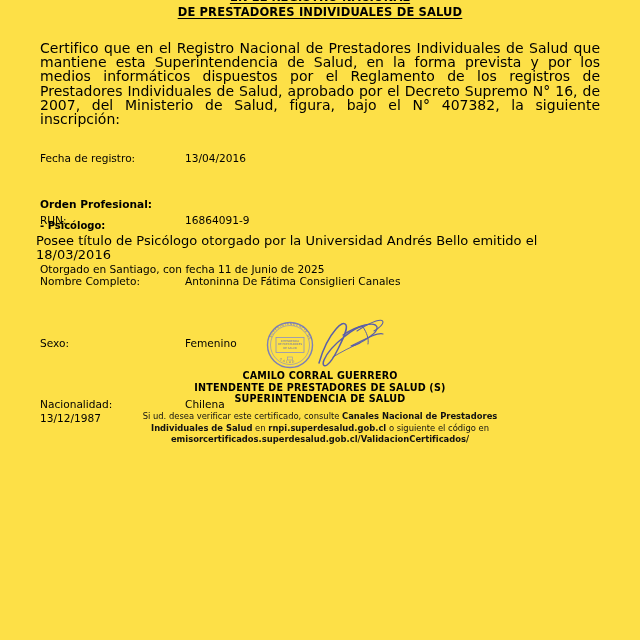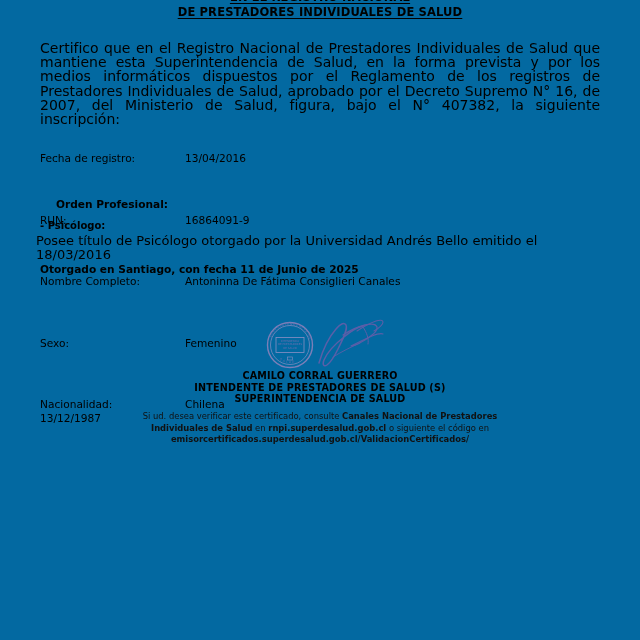--- a/index.html
+++ b/index.html
@@ -16,21 +16,21 @@
     color: #000000;
     position: relative;
   }
 
   .page {
     position: absolute;
     left: 0;
     top: 0;
     width: 640px;
     height: 640px;
-    background: #0369a1;
+    background: #fde047;
   }
 
   
   .title-block {
     position: absolute;
     left: 0;
     top: -10px;
     width: 640px;
     text-align: center;
   }
@@ -83,21 +83,20 @@
     white-space: nowrap;
   }
 
   
   .orden-heading {
     position: absolute;
     left: 40px;
     top: 198px;
     font-size: 10.6px;
     font-weight: bold;
-    margin-left: 16px;
   }
   .orden-sub {
     position: absolute;
     left: 40px;
     top: 220px;
     font-size: 10px;
     font-weight: bold;
   }
   .orden-detail {
     position: absolute;
@@ -106,21 +105,20 @@
     font-size: 13px;
     line-height: 14px;
     width: 560px;
   }
   .granted {
     position: absolute;
     left: 40px;
     top: 262px;
     font-size: 10.6px;
     line-height: 14px;
-    font-weight: bold;
   }
 
   
   .sign-area {
     position: absolute;
     left: 255px;
     top: 313px;
     width: 140px;
     height: 62px;
   }

